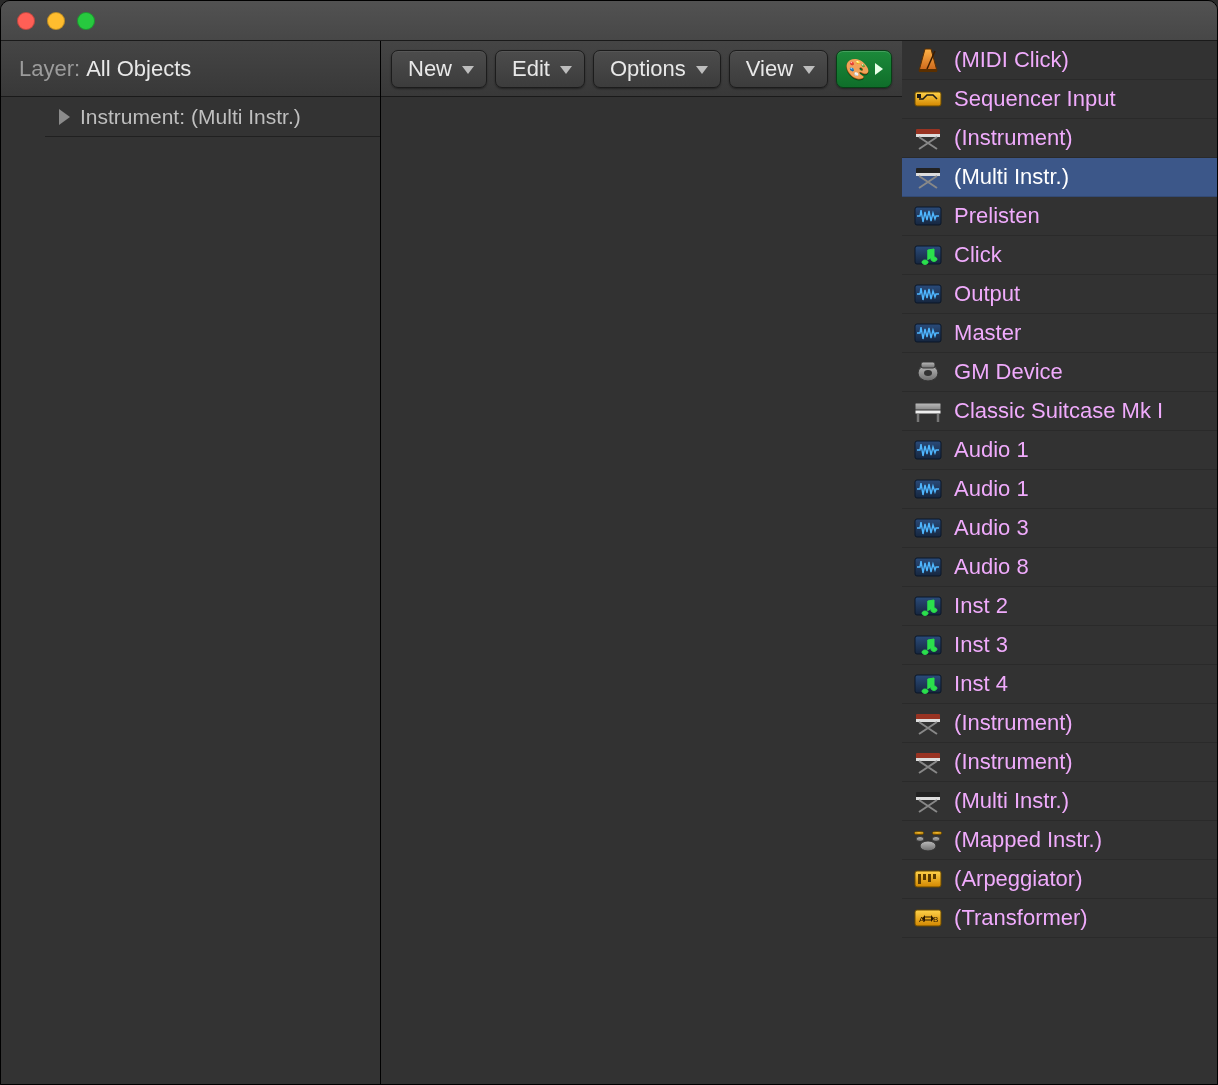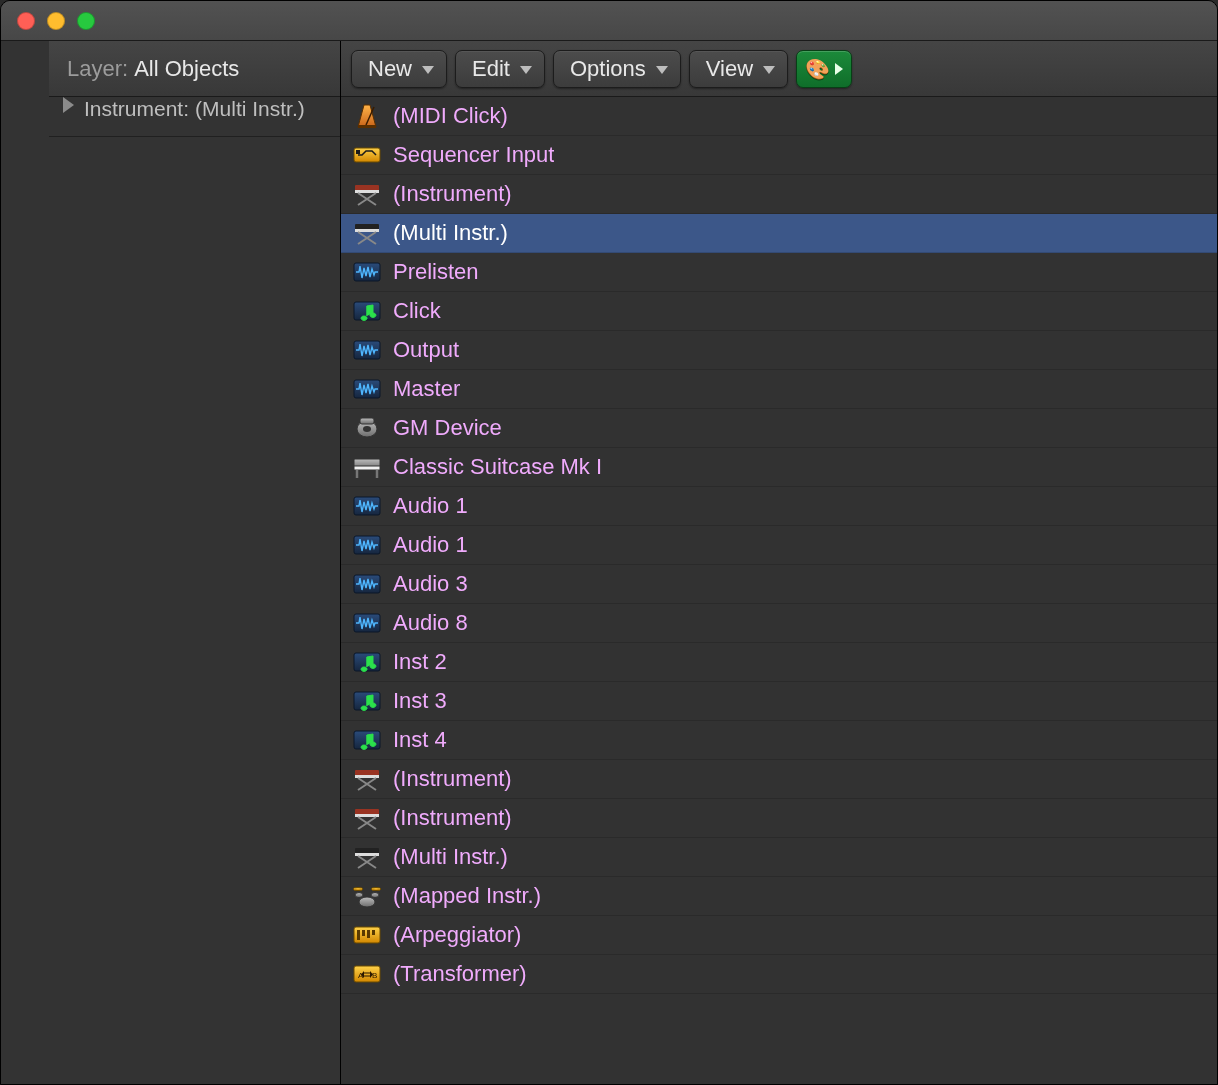--- a/index.html
+++ b/index.html
@@ -10,36 +10,37 @@
   }
   .titlebar {
     height:40px; background:linear-gradient(#525252,#474747); display:flex;
     align-items:center; padding-left:16px; gap:12px; border-bottom:1px solid #1a1a1a;
   }
   .traffic { display:flex; gap:12px; }
   .dot { width:18px; height:18px; border-radius:50%; box-shadow:inset 0 0 0 1px rgba(0,0,0,.25);}
   .dot.red{background:#ff5f56;} .dot.yellow{background:#ffbd2e;} .dot.green{background:#27c93f;}
   .body { display:flex; height:calc(100% - 40px);}
   .sidebar {
-    width:340px; background:#333333; border-right:1px solid #000;padding-left:48px;
+    width:380px; background:#333333; border-right:1px solid #000;
   }
   .sb-header {
     height:56px; display:flex; align-items:center; padding:0 18px;
     border-bottom:1px solid #1a1a1a; font-size:22px; color:#e8e8e8;
     background:linear-gradient(#454545,#383838);
   }
   .sb-header .label { color:#9c9c9c; margin-right:6px;}
   .sb-inspector {
-    height:40px; display:flex; padding:0 6px 0 0;
+    height:40px; display:flex; align-items:center; padding:0 6px 0 0;
     border-bottom:1px solid #202020; color:#bfbfbf; font-size:21px;
     background:#333;
+    margin-left:44px;
   }
   .disclosure { width:0;height:0;border-top:8px solid transparent;border-bottom:8px solid transparent;
     border-left:11px solid #8b8b8b; margin:0 10px 0 14px;}
-  .main { flex:1; background:#323232; display:flex; flex-direction:column; min-width:0;}
+  .main { flex:1; background:#323232; display:flex; min-width:0;}
   .toolbar {
     height:56px; display:flex; align-items:center; gap:8px; padding:0 10px;
     border-bottom:1px solid #1a1a1a; background:linear-gradient(#454545,#383838);
   }
   .tbtn {
     background:linear-gradient(#4c4c4c,#3c3c3c);
     border:1px solid #1c1c1c; border-radius:7px; color:#e8e8e8; font-size:22px;
     display:flex; align-items:center; padding:4px 12px 4px 16px; height:38px; gap:10px;
     box-shadow: 0 1px 0 rgba(255,255,255,.06) inset, 0 1px 2px rgba(0,0,0,.4);
   }

